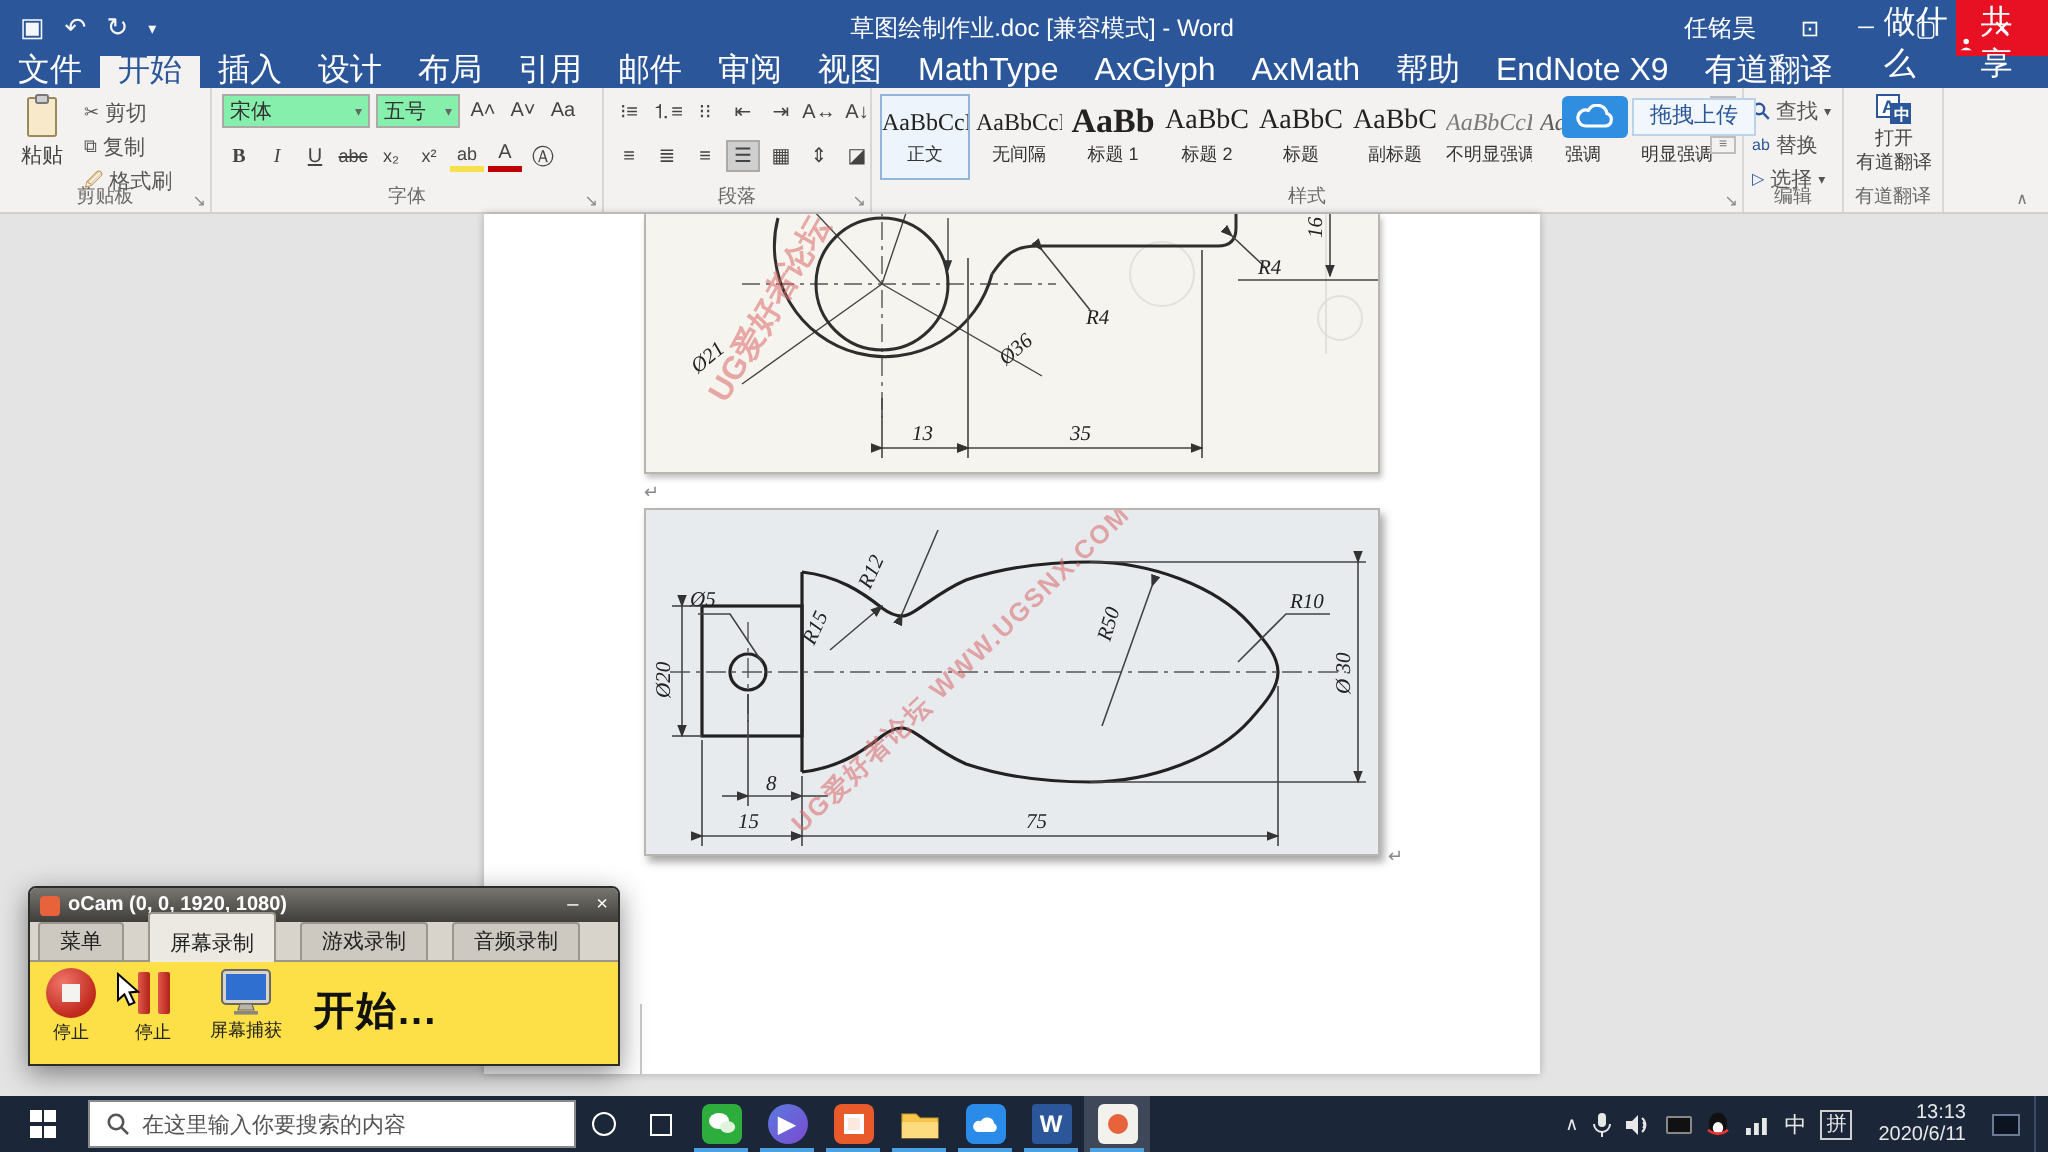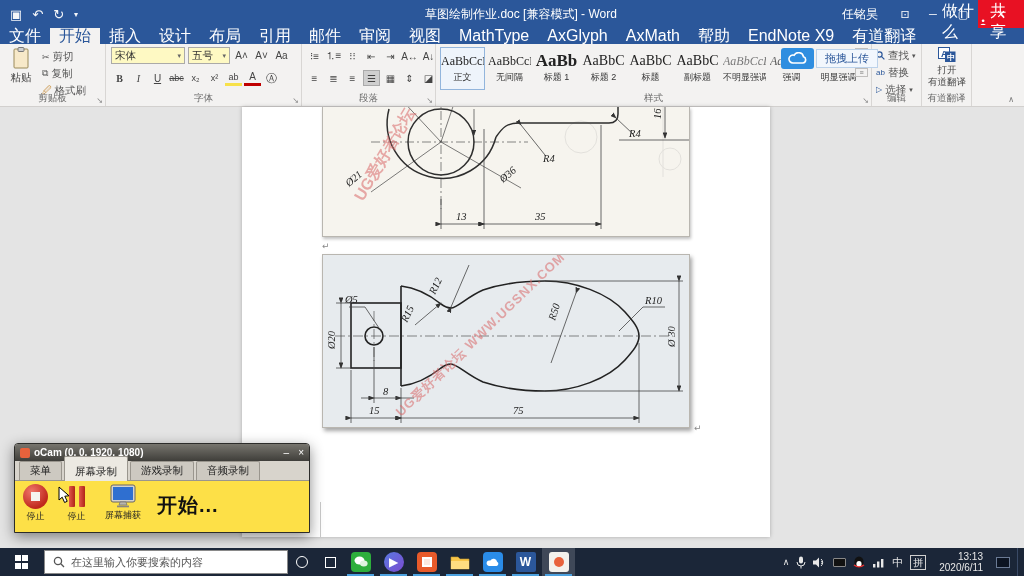--- a/index.html
+++ b/index.html
@@ -30,21 +30,21 @@
 
   
   .ribbon { position:absolute; left:0; top:44px; width:1024px; height:63px; background:#f3f2f1;
     border-bottom:1px solid #d2d0ce; font-size:11px; color:#444; }
   .rgroup { position:absolute; top:0; height:62px; border-right:1px solid #d8d6d4; }
   .glabel { position:absolute; bottom:1px; left:0; right:0; text-align:center; font-size:9.5px;
     color:#6a6a6a; }
   .launcher { position:absolute; bottom:1px; right:2px; font-size:8px; color:#888; }
   .bigbtn { display:flex; flex-direction:column; align-items:center; justify-content:center; gap:2px; }
   .mini { display:flex; align-items:center; gap:3px; font-size:10.5px; color:#555; height:15px; }
-  .combo { background:#fef9c3; border:1px solid #abaaa8; height:17px; display:flex; align-items:center;
+  .combo { background:#86efac; border:1px solid #abaaa8; height:17px; display:flex; align-items:center;
     padding:0 3px; font-size:10.5px; color:#333; }
   .combo .arr { margin-left:auto; font-size:7px; color:#666; }
   .icel { width:17px; height:16px; display:flex; align-items:center; justify-content:center;
     font-size:10px; color:#444; }
   .icel.sel { background:#cfcfcf; border:1px solid #aaa; }
   .stylecard { width:45px; height:43px; text-align:center; padding-top:3px; border:1px solid transparent; }
   .stylecard.sel { border:1px solid #92b5dc; background:#eef4fb; }
   .ssample { font-size:12px; line-height:20px; color:#222;
     font-family:"Liberation Serif","DejaVu Serif",serif; white-space:nowrap; overflow:hidden; }
   .sname { font-size:9px; color:#333; white-space:nowrap; overflow:hidden; }
@@ -70,21 +70,21 @@
     font-weight:bold; fill:#d96a6a; opacity:.55; }
 
   
   .ocam { position:absolute; left:14px; top:443px; width:296px; height:90px;
     border:1px solid #2c2c2a; border-radius:4px 4px 0 0; box-shadow:0 4px 14px rgba(0,0,0,.45);
     background:#d8d4cc; z-index:30; }
   .oc-title { height:17px; background:linear-gradient(#77756e,#3f3e3a); border-radius:3px 3px 0 0;
     display:flex; align-items:center; color:#fff; font-size:10px; font-weight:bold; padding:0 5px; }
   .oc-ctrl { margin-left:auto; display:flex; gap:9px; font-weight:normal; font-size:10px; }
   .oc-tabs { height:19px; background:#d8d4cc; display:flex; align-items:flex-end; padding-left:4px;
-    gap:2px; font-size:10.5px; color:#222; }
+    gap:12px; font-size:10.5px; color:#222; }
   .oc-tab { padding:2px 10px; border:1px solid #9a968e; border-bottom:none; background:#cdc9c1;
     border-radius:2px 2px 0 0; }
   .oc-tab.active { background:#ece9e2; position:relative; top:1px; padding-top:8px; }
   .oc-body { height:52px; background:#fde047; border-top:1px solid #9a968e; display:flex;
     align-items:flex-start; padding:3px 8px 0; gap:16px; }
   .oc-item { display:flex; flex-direction:column; align-items:center; gap:1px; font-size:9px; color:#222; }
   .stopbtn { width:25px; height:25px; border-radius:50%;
     background:radial-gradient(circle at 35% 30%, #f0756a, #c0291c 70%); display:flex;
     align-items:center; justify-content:center; }
   .stopbtn .sq { width:9px; height:9px; background:#f5f3ef; }

